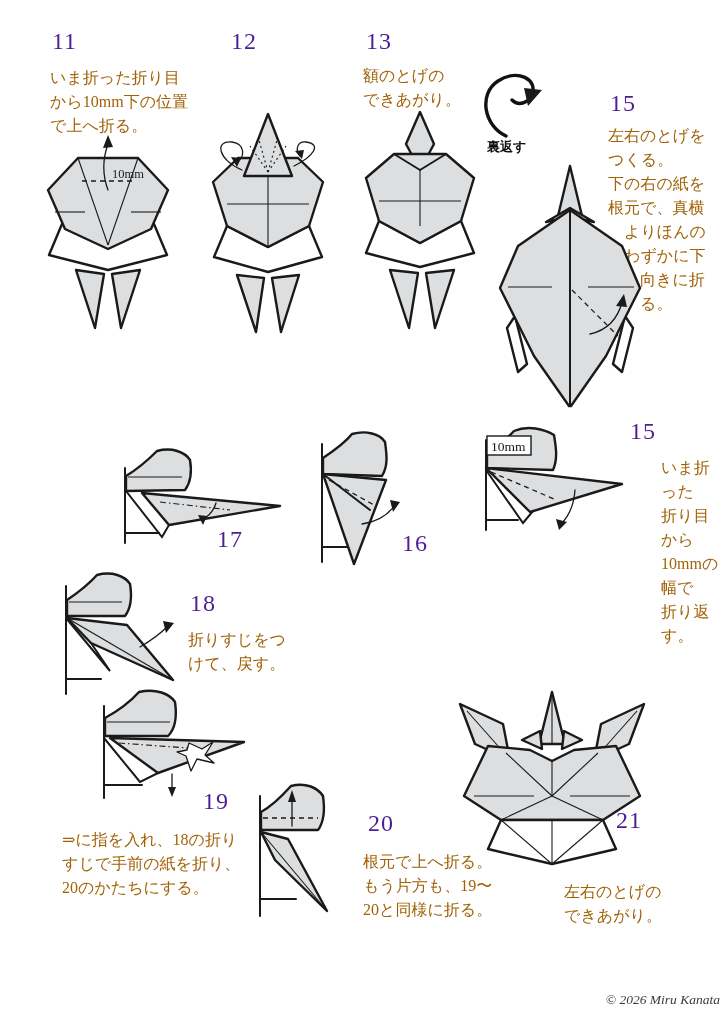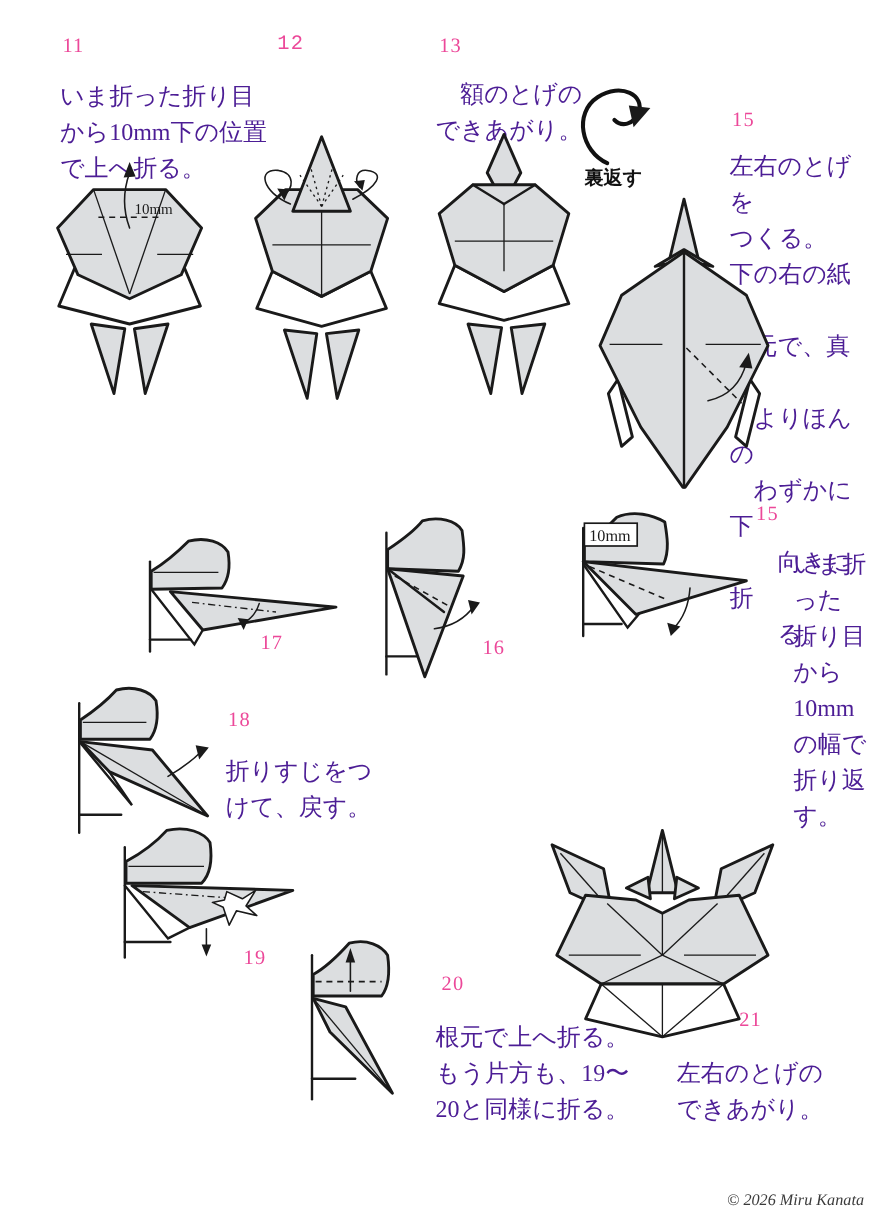--- a/index.html
+++ b/index.html
@@ -1,23 +1,23 @@
 <!DOCTYPE html>
 <html><head>
 <meta charset="utf-8">
 <style>
   html,body{margin:0;padding:0;background:#ffffff;}
   #page{
     position:relative;width:724px;height:1024px;background:#ffffff;overflow:hidden;
     font-family:"Liberation Serif","DejaVu Serif",serif;color:#222;
   }
   .abs{position:absolute;}
-  .num{font-size:17px;color:#ec4899;letter-spacing:1px;}
-  .txt{font-size:20px;line-height:1.5;white-space:pre-line;color:#4c1d95;}
-  .flip-label{font-family:"Liberation Sans","DejaVu Sans",sans-serif;font-weight:bold;font-size:16px;color:#111;}
+  .num{font-size:24px;color:#4c1d95;letter-spacing:1px;}
+  .txt{font-size:16px;line-height:1.5;white-space:pre-line;color:#a16207;}
+  .flip-label{font-family:"Liberation Sans","DejaVu Sans",sans-serif;font-weight:bold;font-size:13px;color:#111;}
   .copyright{font-style:italic;font-size:13.5px;color:#3a3a3a;width:200px;text-align:right;}
   svg{display:block;overflow:visible;}
   .paper{fill:#dcdee0;stroke:#1a1a1a;stroke-width:2.4;stroke-linejoin:round;}
   .white{fill:#ffffff;stroke:#1a1a1a;stroke-width:2.4;stroke-linejoin:round;}
   .thin{stroke:#1a1a1a;stroke-width:1.1;fill:none;}
   .med{stroke:#1a1a1a;stroke-width:2;fill:none;stroke-linecap:round;}
   .dash{stroke:#1a1a1a;stroke-width:1.3;fill:none;stroke-dasharray:5 4;}
   .dashdot{stroke:#1a1a1a;stroke-width:1.1;fill:none;stroke-dasharray:6 3 1.5 3;}
   .dot{stroke:#1a1a1a;stroke-width:1.1;fill:none;stroke-dasharray:2 3;}
   .arr{stroke:#1a1a1a;stroke-width:1.3;fill:none;stroke-linecap:round;}
@@ -42,41 +42,41 @@
     <line class="thin" x1="40" y1="30" x2="70" y2="117"></line>
     <line class="thin" x1="100" y1="30" x2="70" y2="117"></line>
     <line class="thin" x1="17" y1="84" x2="47" y2="84"></line>
     <line class="thin" x1="93" y1="84" x2="123" y2="84"></line>
     <line class="dash" x1="44" y1="53" x2="97" y2="53"></line>
     <path class="arr" d="M70,62 C64,46 65,30 70,16"></path>
     <polygon class="ah" points="65,20 70,7 75,19"></polygon>
     <text class="svgtext" x="74" y="50" font-size="12.5">10mm</text>
   </svg>
 
-  <div class="abs num" style="left:231px;top:28px;font-family:Liberation Mono, monospace;">12</div>
+  <div class="abs num" style="left:231px;top:28px;">12</div>
   <svg class="abs" style="left:198px;top:106px;" width="140" height="230" viewBox="0 0 140 230">
     <polygon class="paper" points="39,169 66,172 58,226"></polygon>
     <polygon class="paper" points="74,172 101,169 83,226"></polygon>
     <polygon class="white" points="29,120 70,141 111,120 124,151 70,166 16,151"></polygon>
     <polygon class="paper" points="40,52 100,52 125,76 111,120 70,141 29,120 15,76"></polygon>
     <line class="thin" x1="29" y1="98" x2="111" y2="98"></line>
     <line class="thin" x1="70" y1="70" x2="70" y2="141"></line>
     <polygon class="paper" points="70,8 46,70 94,70"></polygon>
     <line class="dot" x1="70" y1="66" x2="52" y2="40"></line>
     <line class="dot" x1="70" y1="66" x2="61" y2="34"></line>
     <line class="dot" x1="70" y1="66" x2="79" y2="34"></line>
     <line class="dot" x1="70" y1="66" x2="88" y2="40"></line>
     <path class="arr" d="M44,64 C20,54 16,34 34,36 C48,38 47,52 38,57" stroke-width="1.6"></path>
     <polygon class="ah" points="33,51 39,61 43,52"></polygon>
     <path class="arr" d="M96,60 C116,50 124,38 108,36 C99,35 97,44 102,50" stroke-width="1.6"></path>
     <polygon class="ah" points="97,45 104,53 106,44"></polygon>
   </svg>
 
   <div class="abs num" style="left:366px;top:28px;">13</div>
-  <div class="abs txt" style="left:363px;top:64px;text-align:right;">額のとげの
+  <div class="abs txt" style="left:363px;top:64px;">額のとげの
 できあがり。</div>
   <svg class="abs" style="left:356px;top:106px;" width="128" height="228" viewBox="0 0 128 228">
     <polygon class="paper" points="34,164 62,167 53,222"></polygon>
     <polygon class="paper" points="70,167 98,164 79,222"></polygon>
     <polygon class="white" points="23,115 64,137 105,115 118,147 64,161 10,147"></polygon>
     <polygon class="paper" points="64,6 78,38 64,64 50,38"></polygon>
     <polygon class="paper" points="38,48 90,48 118,72 105,115 64,137 23,115 10,72"></polygon>
     <line class="med" x1="38" y1="48" x2="64" y2="64"></line>
     <line class="med" x1="90" y1="48" x2="64" y2="64"></line>
     <line class="thin" x1="23" y1="95" x2="105" y2="95"></line>
@@ -164,20 +164,23 @@
     <path class="paper" d="M11,46 L11,30 C20,24 32,15 41,5 C56,1 69,6 74,14 C76,26 75,38 69,46 Z"></path>
     <line class="thin" x1="13" y1="32" x2="66" y2="32"></line>
     <polygon class="paper" points="11,48 71,55 117,110 35,73"></polygon>
     <line class="thin" x1="11" y1="48" x2="117" y2="110" stroke-width="1.2"></line>
     <path class="med" d="M10,48 L54,101 L35,73"></path>
     <path class="arr" d="M84,77 C96,70 105,63 112,56"></path>
     <polygon class="ah" points="107,51 118,53 110,63"></polygon>
   </svg>
 
   <div class="abs num" style="left:203px;top:788px;">19</div>
+  <div class="abs txt" style="left:62px;top:828px;">⇒に指を入れ、18の折り
+すじで手前の紙を折り、
+20のかたちにする。</div>
   <svg class="abs" style="left:92px;top:686px;" width="180" height="120" viewBox="0 0 180 120">
     <line class="med" x1="12" y1="20" x2="12" y2="112" stroke-width="2.2"></line>
     <line class="med" x1="12" y1="99" x2="50" y2="99" stroke-width="2.2"></line>
     <path class="paper" d="M13,50 L13,32 C24,26 38,16 47,6 C64,2 78,8 83,16 C85,30 84,42 76,50 Z"></path>
     <line class="thin" x1="15" y1="36" x2="78" y2="36"></line>
     <polygon class="paper" points="18,52 152,56 66,87"></polygon>
     <path class="med" d="M12,52 L48,96 L66,87"></path>
     <line class="dashdot" x1="27" y1="57" x2="96" y2="62"></line>
     <polygon points="97,57 110,63 121,56 113,69 122,77 105,73 99,85 94,70 85,66 95,64" fill="#ffffff" stroke="#1a1a1a" stroke-width="1.3" stroke-linejoin="round"></polygon>
     <line class="arr" x1="80" y1="88" x2="80" y2="105" stroke-width="1.2"></line>
@@ -192,21 +195,21 @@
     <line class="med" x1="10" y1="16" x2="10" y2="136" stroke-width="2.2"></line>
     <line class="med" x1="10" y1="119" x2="46" y2="119" stroke-width="2.2"></line>
     <path class="paper" d="M11,50 L11,32 C22,26 32,16 41,6 C56,2 68,8 73,16 C75,30 74,42 68,50 Z"></path>
     <line class="dash" x1="13" y1="38" x2="68" y2="38" stroke-dasharray="4 3"></line>
     <line class="arr" x1="42" y1="46" x2="42" y2="18" stroke-width="1.2"></line>
     <polygon class="ah" points="38,22 42,10 46,22"></polygon>
     <polygon class="paper" points="11,52 38,59 77,131 25,80"></polygon>
     <line class="thin" x1="11" y1="52" x2="77" y2="131" stroke-width="1.2"></line>
   </svg>
 
-  <div class="abs num" style="left:616px;top:840px;">21</div>
+  <div class="abs num" style="left:616px;top:807px;">21</div>
   <div class="abs txt" style="left:564px;top:880px;">左右のとげの
 できあがり。</div>
   <svg class="abs" style="left:446px;top:688px;" width="212" height="182" viewBox="0 0 212 182">
     <polygon class="paper" points="14,16 57,36 64,72 29,56"></polygon>
     <line class="thin" x1="21" y1="23" x2="52" y2="58"></line>
     <polygon class="paper" points="198,16 155,36 148,72 183,56"></polygon>
     <line class="thin" x1="191" y1="23" x2="160" y2="58"></line>
     <polygon class="paper" points="106,4 93,56 119,56"></polygon>
     <line class="thin" x1="106" y1="8" x2="106" y2="56"></line>
     <polygon class="paper" points="76,52 94,43 96,61" stroke-width="1.8"></polygon>

